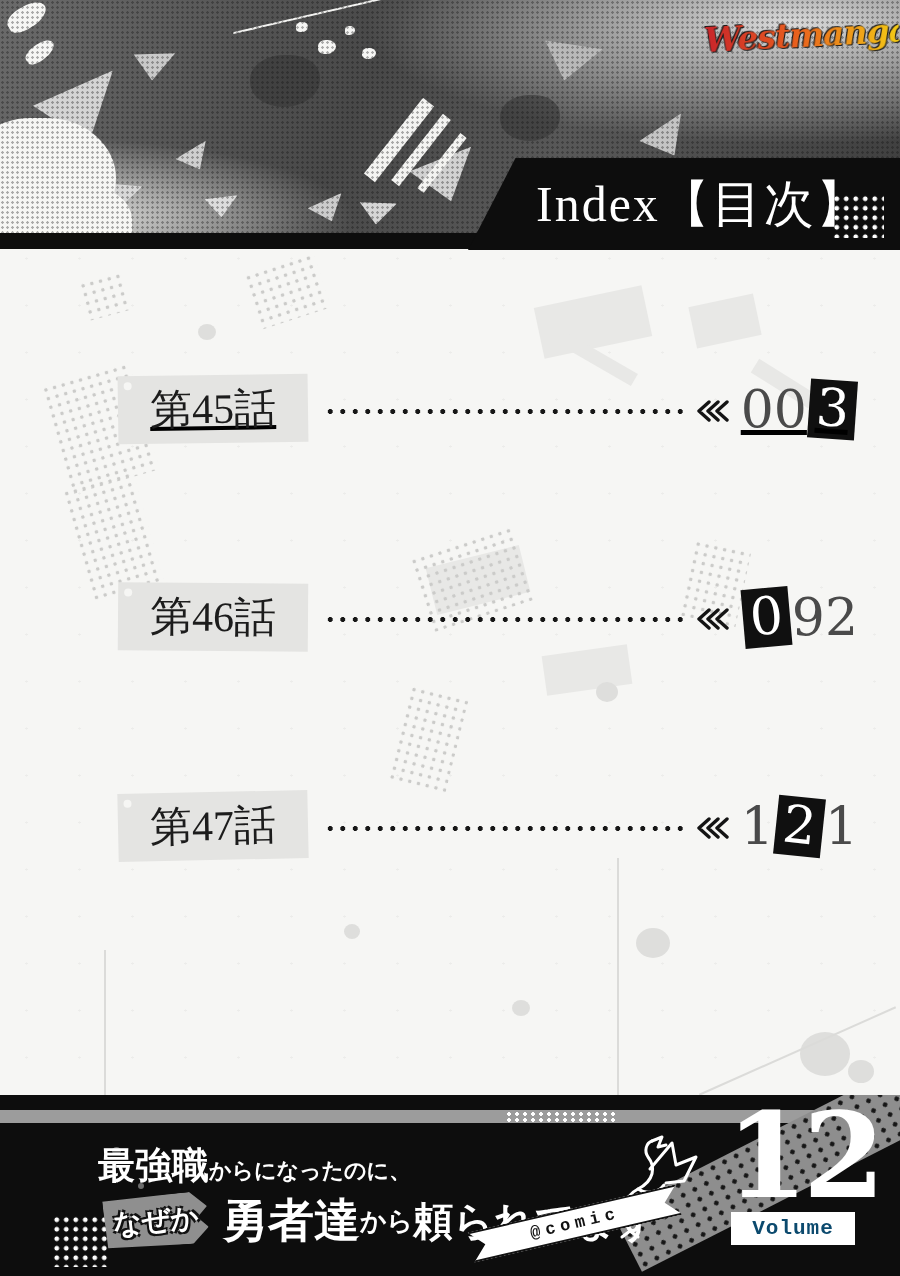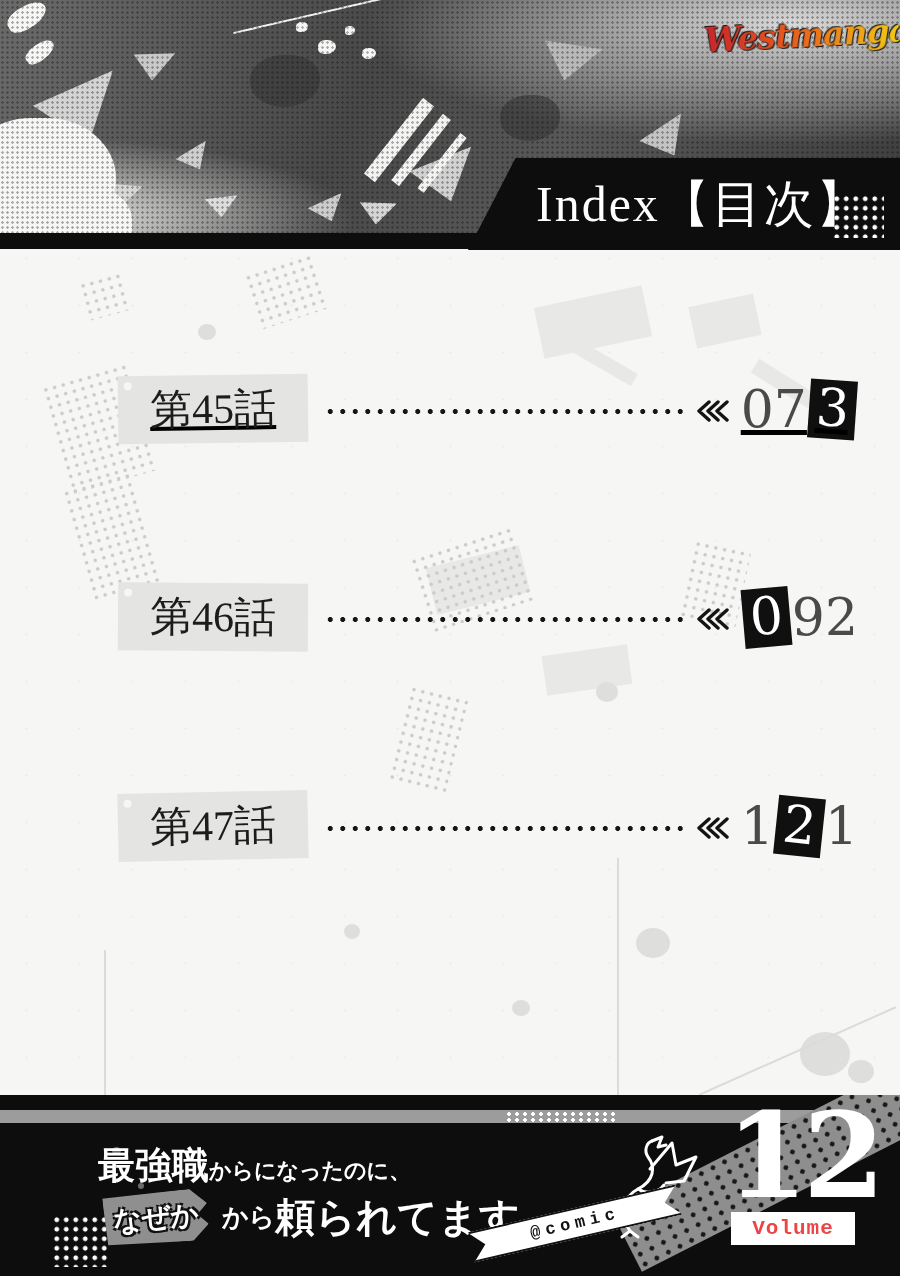--- a/index.html
+++ b/index.html
@@ -78,21 +78,21 @@
       transform:rotate(-5deg);margin-right:14px;
       clip-path:polygon(0 4%,84% 0,100% 30%,90% 50%,100% 70%,84% 100%,2% 94%);
       font-size:28px;font-weight:bold;color:#fff;
       text-shadow:-2px -2px 0 #111,2px -2px 0 #111,-2px 2px 0 #111,2px 2px 0 #111;}
   .seg-xl{font-size:46px;font-weight:bold;} .seg-md{font-size:26px;font-weight:bold;} .seg-lg{font-size:40px;font-weight:bold;}
   .vol-stripe{position:absolute;left:612px;top:118px;width:400px;height:66px;background:#8e8e8e;
       transform:rotate(-27deg);transform-origin:0 0;
       background-image:radial-gradient(circle,#161616 2px,transparent 2.6px);background-size:13px 11px;}
   .vol-num{position:absolute;left:726px;top:-16px;font-family:"DejaVu Serif",serif;font-weight:bold;font-size:118px;
       color:#fff;letter-spacing:-5px;line-height:1.3;}
-  .volume-box{position:absolute;left:731px;top:117px;width:124px;height:33px;background:#fff;color:#ef4444;
+  .volume-box{position:absolute;left:731px;top:117px;width:124px;height:33px;background:#fff;color:#0c4a6e;
       display:flex;align-items:center;justify-content:center;font-family:"Liberation Mono",monospace;
       font-weight:bold;font-size:21px;letter-spacing:1px;}
   .ribbon{position:absolute;left:468px;top:113px;width:214px;height:31px;background:#fff;border:2px solid #131313;
       transform:rotate(-13deg);display:flex;align-items:center;justify-content:center;
       clip-path:polygon(0 0,100% 0,93% 50%,100% 100%,0 100%,7% 50%);
       font-family:"Liberation Mono",monospace;font-weight:bold;font-size:17px;letter-spacing:5px;color:#111;}
   .dragon{position:absolute;left:592px;top:40px;}
   .bspeck{position:absolute;background:#6d6d6d;border-radius:50%;}
 </style>
 </head>
@@ -165,21 +165,21 @@
   <div class="thinline" style="left:617px;top:858px;width:2px;height:237px;"></div>
   <div class="thinline" style="left:690px;top:1050px;width:215px;height:2px;transform:rotate(-24deg);"></div>
 
   <div class="toc-row r1">
     <div class="chapter-box">第45話</div>
     <div class="leader"></div>
     <svg class="leader-arrow" width="34" height="22" viewBox="0 0 34 22">
         <path d="M13 2 L3 11 L13 20 M22 2 L12 11 L22 20 M31 2 L21 11 L31 20" stroke="#141414" stroke-width="3.4" fill="none" stroke-linecap="round" stroke-linejoin="round"></path>
       </svg>
     <div class="page-num">
-      <span>07</span>
+      <span>00</span>
         <span class="digit-hl">3</span>
         <span></span>
     </div>
   </div>
 
   <div class="toc-row r2">
     <div class="chapter-box">第46話</div>
     <div class="leader"></div>
     <svg class="leader-arrow" width="34" height="22" viewBox="0 0 34 22">
         <path d="M13 2 L3 11 L13 20 M22 2 L12 11 L22 20 M31 2 L21 11 L31 20" stroke="#141414" stroke-width="3.4" fill="none" stroke-linecap="round" stroke-linejoin="round"></path>
@@ -214,20 +214,21 @@
     <div class="bspeck" style="left:138px;top:88px;width:6px;height:6px;"></div>
 
     <div class="title-l1">
       <span class="seg-big">最強職</span>
       <span class="seg-small">から</span>
       <span class="seg-small">になったのに、</span>
     </div>
 
     <div class="title-l2">
       <span class="nazeka">なぜか</span>
+      <span class="seg-xl">勇者達</span>
       <span class="seg-md">から</span>
       <span class="seg-lg">頼られてます</span>
     </div>
 
     <svg class="dragon" width="112" height="105" viewBox="0 0 112 105">
       <g stroke="#fff" stroke-width="3" fill="none" stroke-linecap="round" stroke-linejoin="round">
         <path d="M38 96 C28 82 30 62 46 54 C62 46 64 32 56 22 C52 16 54 8 60 6"></path>
         <path d="M60 6 L70 2 L66 12 L74 10"></path>
         <path d="M58 34 L80 8 L84 30 L104 22 L92 46 L74 48"></path>
         <path d="M46 54 C56 60 66 58 72 50"></path>

